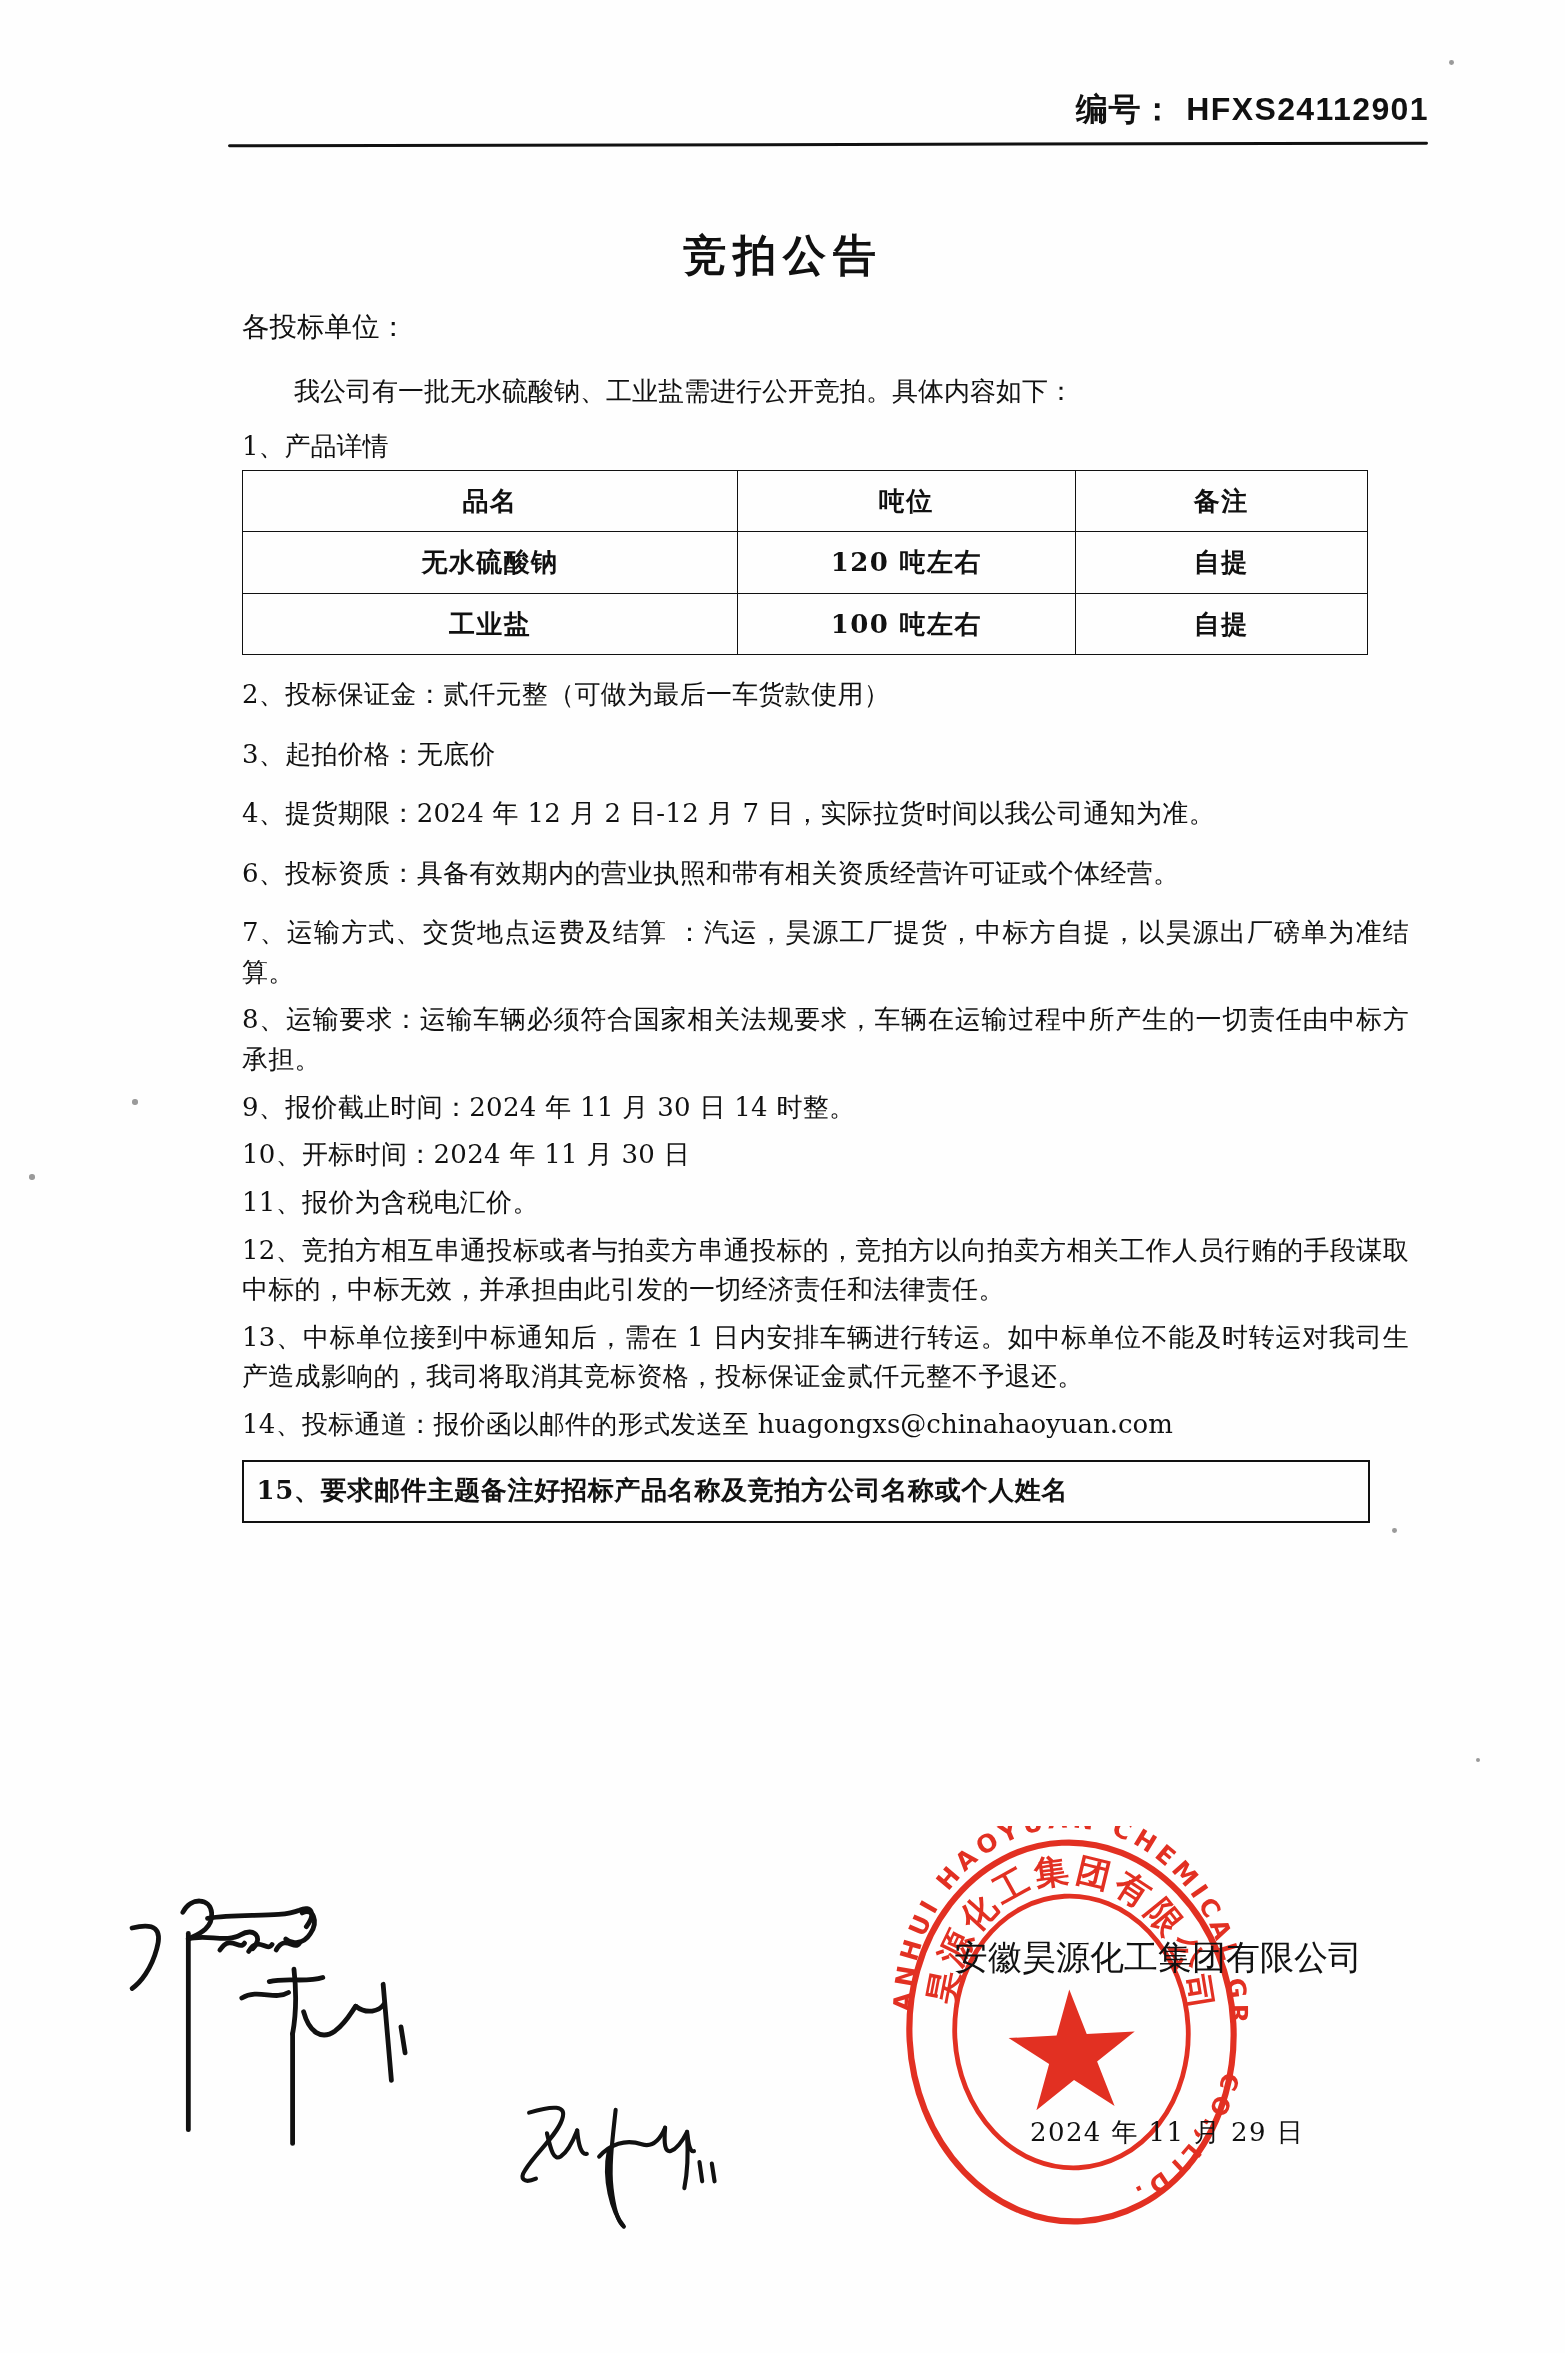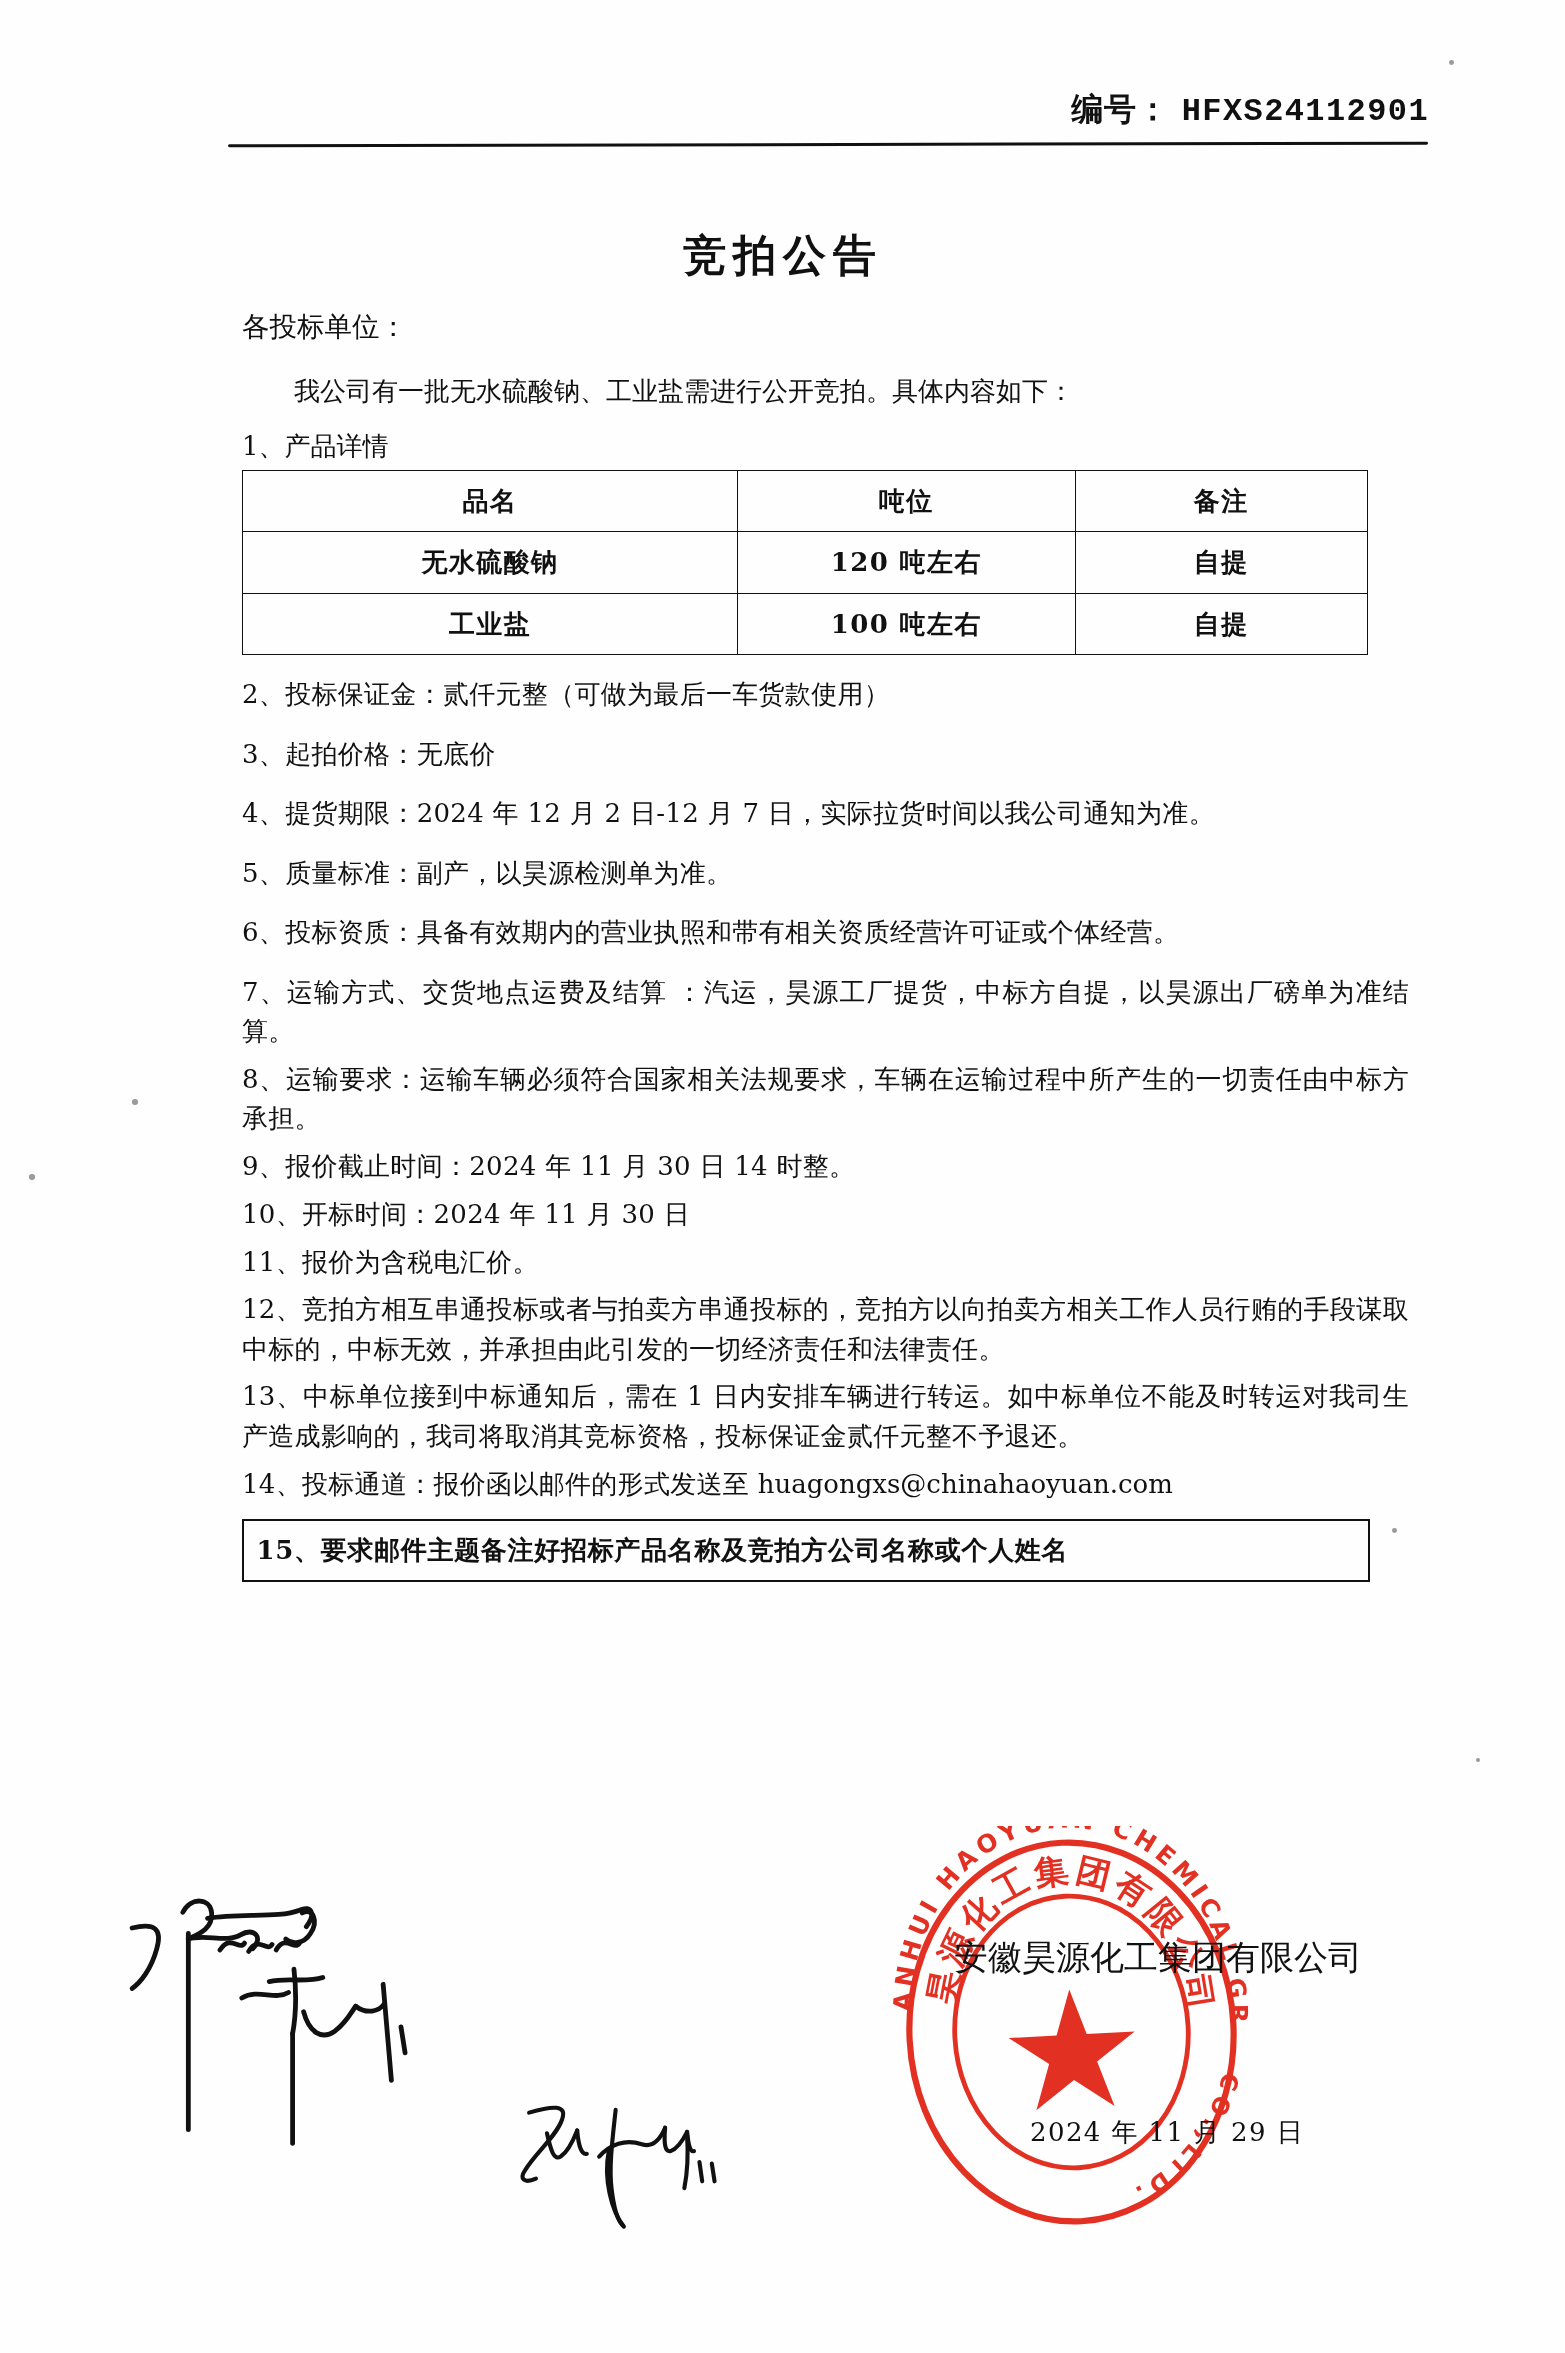--- a/index.html
+++ b/index.html
@@ -22,21 +22,21 @@
     position: absolute;
     top: 88px;
     right: 137px;
     font-size: 32px;
     font-weight: bold;
     letter-spacing: 0.7px;
     white-space: nowrap;
     font-family: "DejaVu Serif", "Liberation Serif", serif;
   }
   .doc-number .label { margin-right: 12.4px; }
-  .doc-number .value { font-family: Liberation Mono, monospace; letter-spacing: 1.4px; }
+  .doc-number .value { font-family: Liberation Sans, sans-serif; letter-spacing: 1.4px; }
 
   .header-rule {
     position: absolute;
     top: 143px;
     left: 228px;
     width: 1200px;
     height: 3.4px;
     background: #111;
     border-radius: 2.1px;
     transform: rotate(-0.12deg);
@@ -202,21 +202,20 @@
           <td>工业盐</td>
           <td>100 吨左右</td>
           <td>自提</td>
         </tr>
       </tbody>
     </table>
 
     <div class="clause tight">2、投标保证金：贰仟元整（可做为最后一车货款使用）</div>
     <div class="clause tight">3、起拍价格：无底价</div>
     <div class="clause tight">4、提货期限：2024 年 12 月 2 日-12 月 7 日，实际拉货时间以我公司通知为准。</div>
-    <div class="clause tight">5、质量标准：副产，以昊源检测单为准。</div>
     <div class="clause tight">6、投标资质：具备有效期内的营业执照和带有相关资质经营许可证或个体经营。</div>
     <div class="clause">7、运输方式、交货地点运费及结算 ：汽运，昊源工厂提货，中标方自提，以昊源出厂磅单为准结算。</div>
     <div class="clause">8、运输要求：运输车辆必须符合国家相关法规要求，车辆在运输过程中所产生的一切责任由中标方承担。</div>
     <div class="clause">9、报价截止时间：2024 年 11 月 30 日 14 时整。</div>
     <div class="clause">10、开标时间：2024 年 11 月 30 日</div>
     <div class="clause">11、报价为含税电汇价。</div>
     <div class="clause">12、竞拍方相互串通投标或者与拍卖方串通投标的，竞拍方以向拍卖方相关工作人员行贿的手段谋取中标的，中标无效，并承担由此引发的一切经济责任和法律责任。</div>
     <div class="clause">13、中标单位接到中标通知后，需在 1 日内安排车辆进行转运。如中标单位不能及时转运对我司生产造成影响的，我司将取消其竞标资格，投标保证金贰仟元整不予退还。</div>
 
     <div class="clause">

